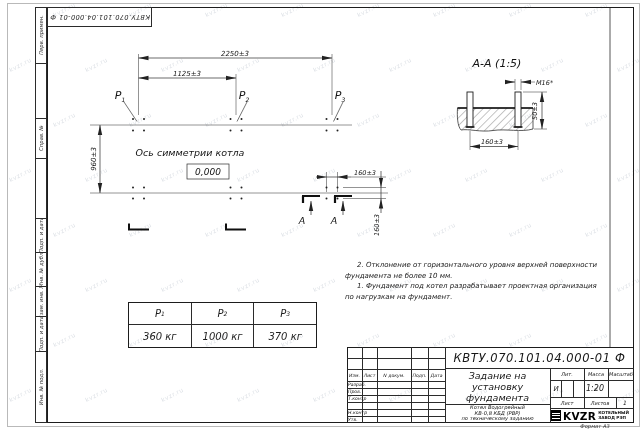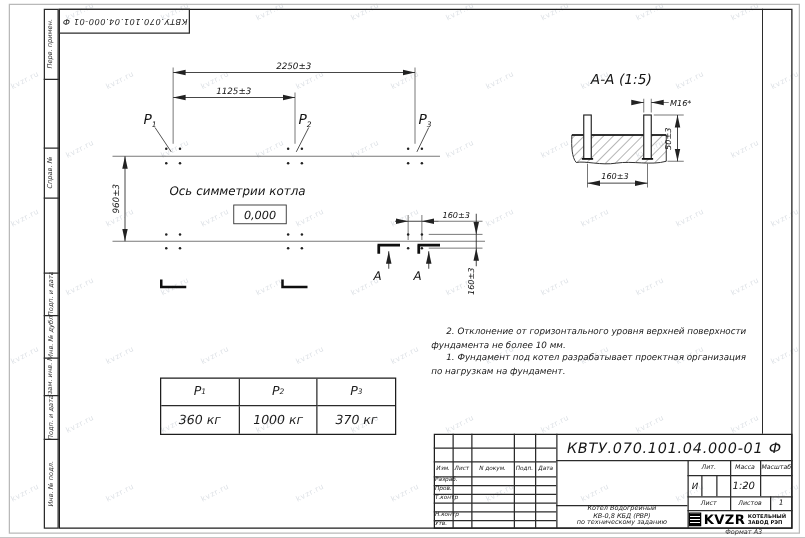--- a/index.html
+++ b/index.html
@@ -325,20 +325,25 @@
   <div class="tbl" style="left:347px;top:358px;width:98px;height:1px"></div>
   <div class="tbl" style="left:347px;top:369px;width:98px;height:1px"></div>
   <div class="tbl" style="left:347px;top:381px;width:98px;height:1px"></div>
   <div class="tbl" style="left:347px;top:388px;width:98px;height:1px"></div>
   <div class="tbl" style="left:347px;top:395px;width:98px;height:1px"></div>
   <div class="tbl" style="left:347px;top:402px;width:98px;height:1px"></div>
   <div class="tbl" style="left:347px;top:409px;width:98px;height:1px"></div>
   <div class="tbl" style="left:347px;top:416px;width:98px;height:1px"></div>
 
   <div class="tbt" style="left:446px;top:348px;width:187px;height:19px;font-size:11.5px;letter-spacing:.6px">КВТУ.070.101.04.000-01 Ф</div>
+  <div class="tbt" style="left:446px;top:369px;width:103px;height:34px;font-size:9.5px;line-height:11px;flex-direction:column">
+    <span>Задание на</span>
+    <span>установку</span>
+    <span>фундамента</span>
+  </div>
   <div class="tbt" style="left:446px;top:405px;width:103px;height:17px;font-size:5.2px;line-height:5.9px;flex-direction:column">
     <span>Котел Водогрейный</span>
     <span>КВ-0,8 КБД (РВР)</span>
     <span>по техническому заданию</span>
   </div>
   <div class="tbt" style="left:551px;top:369px;width:32px;height:10px;font-size:5px">Лит.</div>
   <div class="tbt" style="left:585px;top:369px;width:22px;height:10px;font-size:5px">Масса</div>
   <div class="tbt" style="left:609px;top:369px;width:24px;height:10px;font-size:5px">Масштаб</div>
   <div class="tbt" style="left:551px;top:381px;width:10px;height:15px;font-size:7px">И</div>
   <div class="tbt" style="left:585px;top:381px;width:22px;height:15px;font-size:7px">–</div>

